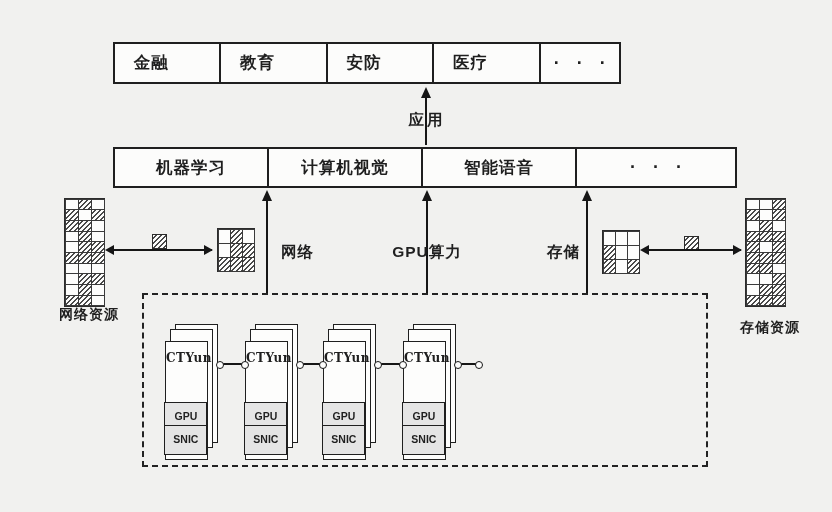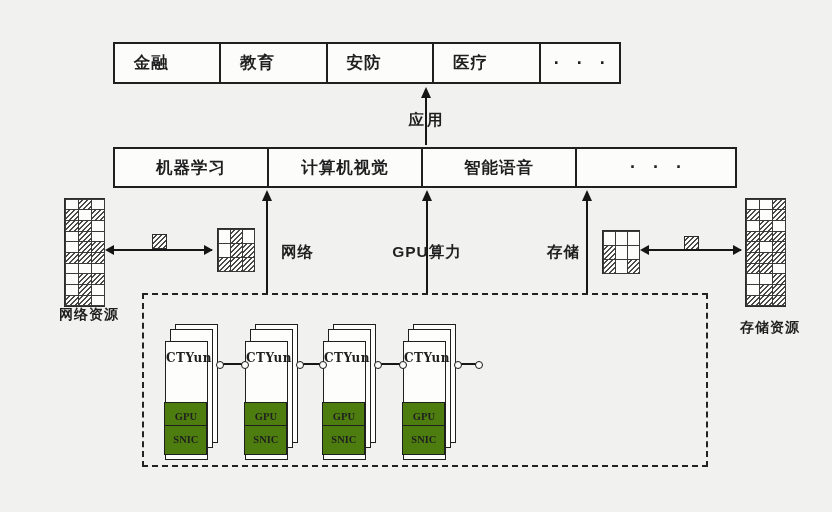--- a/index.html
+++ b/index.html
@@ -39,22 +39,22 @@
 
   
   .stack{position:absolute;width:53px;height:129px;z-index:2;}
   .layer{position:absolute;width:43px;height:119px;box-sizing:border-box;background:#fdfdfc;border:1.6px solid #1f1f1f;}
   .layer.l3{left:10px;top:0;}
   .layer.l2{left:5px;top:5px;}
   .layer.front{left:0;top:10px;margin-top:7px;}
   .brand{margin-top:9px;text-align:center;font-family:"DejaVu Serif","Liberation Serif",serif;
          font-size:12px;font-weight:700;letter-spacing:0.5px;}
   .slot{position:absolute;left:-1.6px;width:43px;height:30px;box-sizing:border-box;border:1.6px solid #1f1f1f;
-        background:#4d7c0f;text-align:center;line-height:27px;
-        font-family:Liberation Serif, serif;font-size:10.5px;font-weight:700;}
+        background:#e5e5e5;text-align:center;line-height:27px;
+        font-family:Liberation Sans, sans-serif;font-size:10.5px;font-weight:700;}
   .slot.s1{bottom:27px;}
   .slot.s2{bottom:4px;}
   .node{position:absolute;width:6px;height:6px;border:1.5px solid #161616;border-radius:50%;background:#fdfdfc;z-index:3;}
   .conn{z-index:1;}
 </style>
 </head>
 <body>
 
 <div id="canvas">
 

